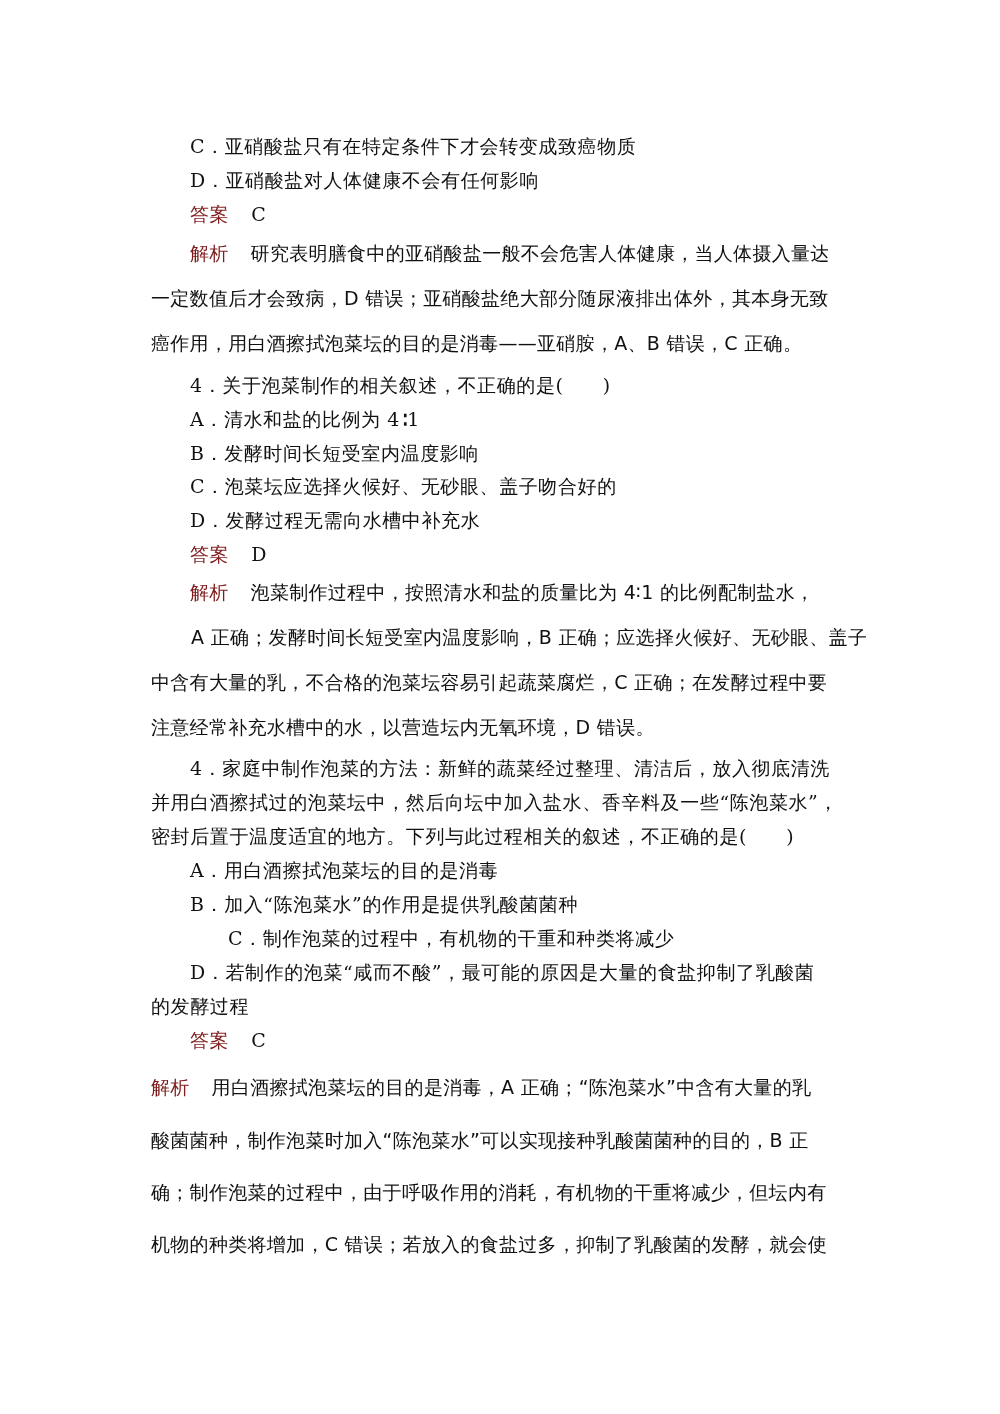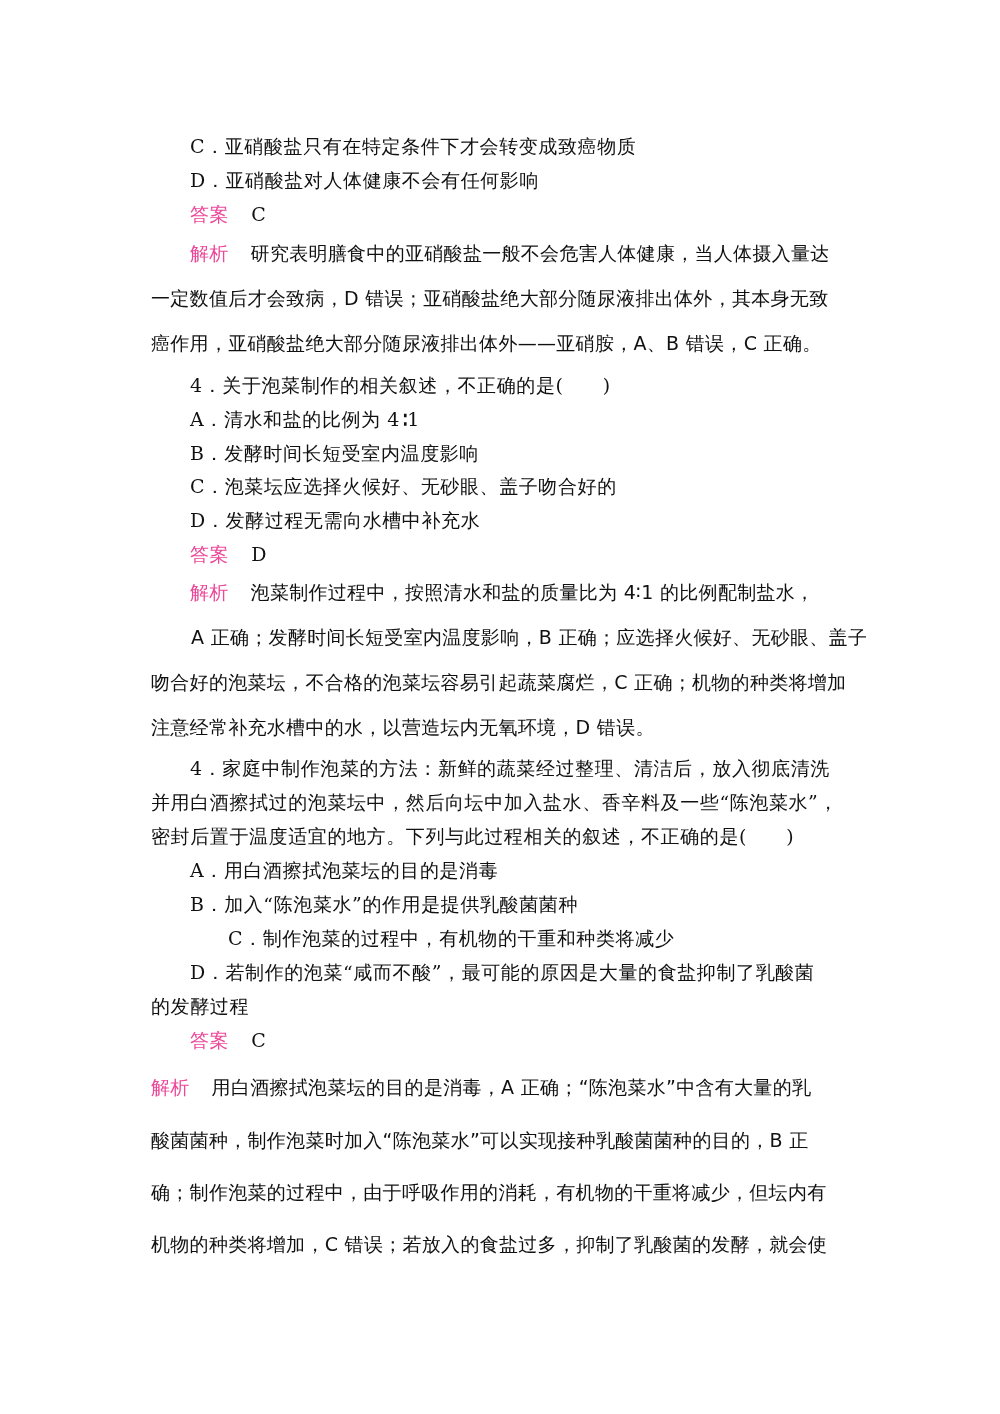--- a/index.html
+++ b/index.html
@@ -1,21 +1,21 @@
 <!DOCTYPE html>
 <html><head>
   <meta charset="utf-8">
   <style>
     html, body { margin: 0; padding: 0; background: #ffffff; }
     body { width: 1000px; height: 1414px; position: relative; overflow: hidden;
            font-family: "DejaVu Serif", "Liberation Serif", serif; color: #111111; }
     .page { position: absolute; left: 0; top: 12px; width: 1000px; height: 1414px; background: #fff; }
     .line { position: absolute; white-space: nowrap; font-size: 19px; line-height: 24px; letter-spacing: 0.6px; }
     .sans { font-family: "DejaVu Sans", "Liberation Sans", sans-serif; letter-spacing: 0.3px; }
-    .red { color: #ec4899; font-family: "DejaVu Sans", "Liberation Sans", sans-serif; }
+    .red { color: #7f1d1d; font-family: "DejaVu Sans", "Liberation Sans", sans-serif; }
     .gap { display: inline-block; width: 22px; }
     .block { position: absolute; }
   </style>
 </head>
 <body>
 
 <div class="page">
 
   <div class="block">
     <div class="line" style="left:190px; top:122px;">
@@ -24,21 +24,21 @@
     <div class="line" style="left:190px; top:156px;">
       <span>D．</span><span>亚硝酸盐对人体健康不会有任何影响</span>
     </div>
     <div class="line" style="left:190px; top:190px;">
       <span class="red">答案</span><span class="gap"></span><span>C</span>
     </div>
     <div class="line sans" style="left:190px; top:229px;">
       <span class="red">解析</span><span class="gap"></span><span>研究表明膳食中的亚硝酸盐一般不会危害人体健康，当人体摄入量达</span>
     </div>
     <div class="line sans" style="left:151px; top:274px;">一定数值后才会致病，D 错误；亚硝酸盐绝大部分随尿液排出体外，其本身无致</div>
-    <div class="line sans" style="left:151px; top:319px;">癌作用，亚硝酸盐绝大部分随尿液排出体外——亚硝胺，A、B 错误，C 正确。</div>
+    <div class="line sans" style="left:151px; top:319px;">癌作用，用白酒擦拭泡菜坛的目的是消毒——亚硝胺，A、B 错误，C 正确。</div>
   </div>
 
   <div class="block">
     <div class="line" style="left:190px; top:361px;">4．关于泡菜制作的相关叙述，不正确的是(　　)</div>
     <div class="line" style="left:190px; top:395px;">
       <span>A．</span><span>清水和盐的比例为 4∶1</span>
     </div>
     <div class="line" style="left:190px; top:429px;">
       <span>B．</span><span>发酵时间长短受室内温度影响</span>
     </div>
@@ -48,21 +48,21 @@
     <div class="line" style="left:190px; top:496px;">
       <span>D．</span><span>发酵过程无需向水槽中补充水</span>
     </div>
     <div class="line" style="left:190px; top:530px;">
       <span class="red">答案</span><span class="gap"></span><span>D</span>
     </div>
     <div class="line sans" style="left:190px; top:568px;">
       <span class="red">解析</span><span class="gap"></span><span>泡菜制作过程中，按照清水和盐的质量比为 4∶1 的比例配制盐水，</span>
     </div>
     <div class="line sans" style="left:151px; top:613px;margin-left:40px;">A 正确；发酵时间长短受室内温度影响，B 正确；应选择火候好、无砂眼、盖子</div>
-    <div class="line sans" style="left:151px; top:658px;">吻合好的泡菜坛，不合格的泡菜坛容易引起蔬菜腐烂，C 正确；机物的种类将增加</div>
+    <div class="line sans" style="left:151px; top:658px;">中含有大量的乳，不合格的泡菜坛容易引起蔬菜腐烂，C 正确；在发酵过程中要</div>
     <div class="line sans" style="left:151px; top:703px;">注意经常补充水槽中的水，以营造坛内无氧环境，D 错误。</div>
   </div>
 
   <div class="block">
     <div class="line" style="left:190px; top:744px;">4．家庭中制作泡菜的方法：新鲜的蔬菜经过整理、清洁后，放入彻底清洗</div>
     <div class="line" style="left:151px; top:778px;text-align:right;">并用白酒擦拭过的泡菜坛中，然后向坛中加入盐水、香辛料及一些“陈泡菜水”，</div>
     <div class="line" style="left:151px; top:812px;">密封后置于温度适宜的地方。下列与此过程相关的叙述，不正确的是(　　)</div>
     <div class="line" style="left:190px; top:846px;">
       <span>A．</span><span>用白酒擦拭泡菜坛的目的是消毒</span>
     </div>

